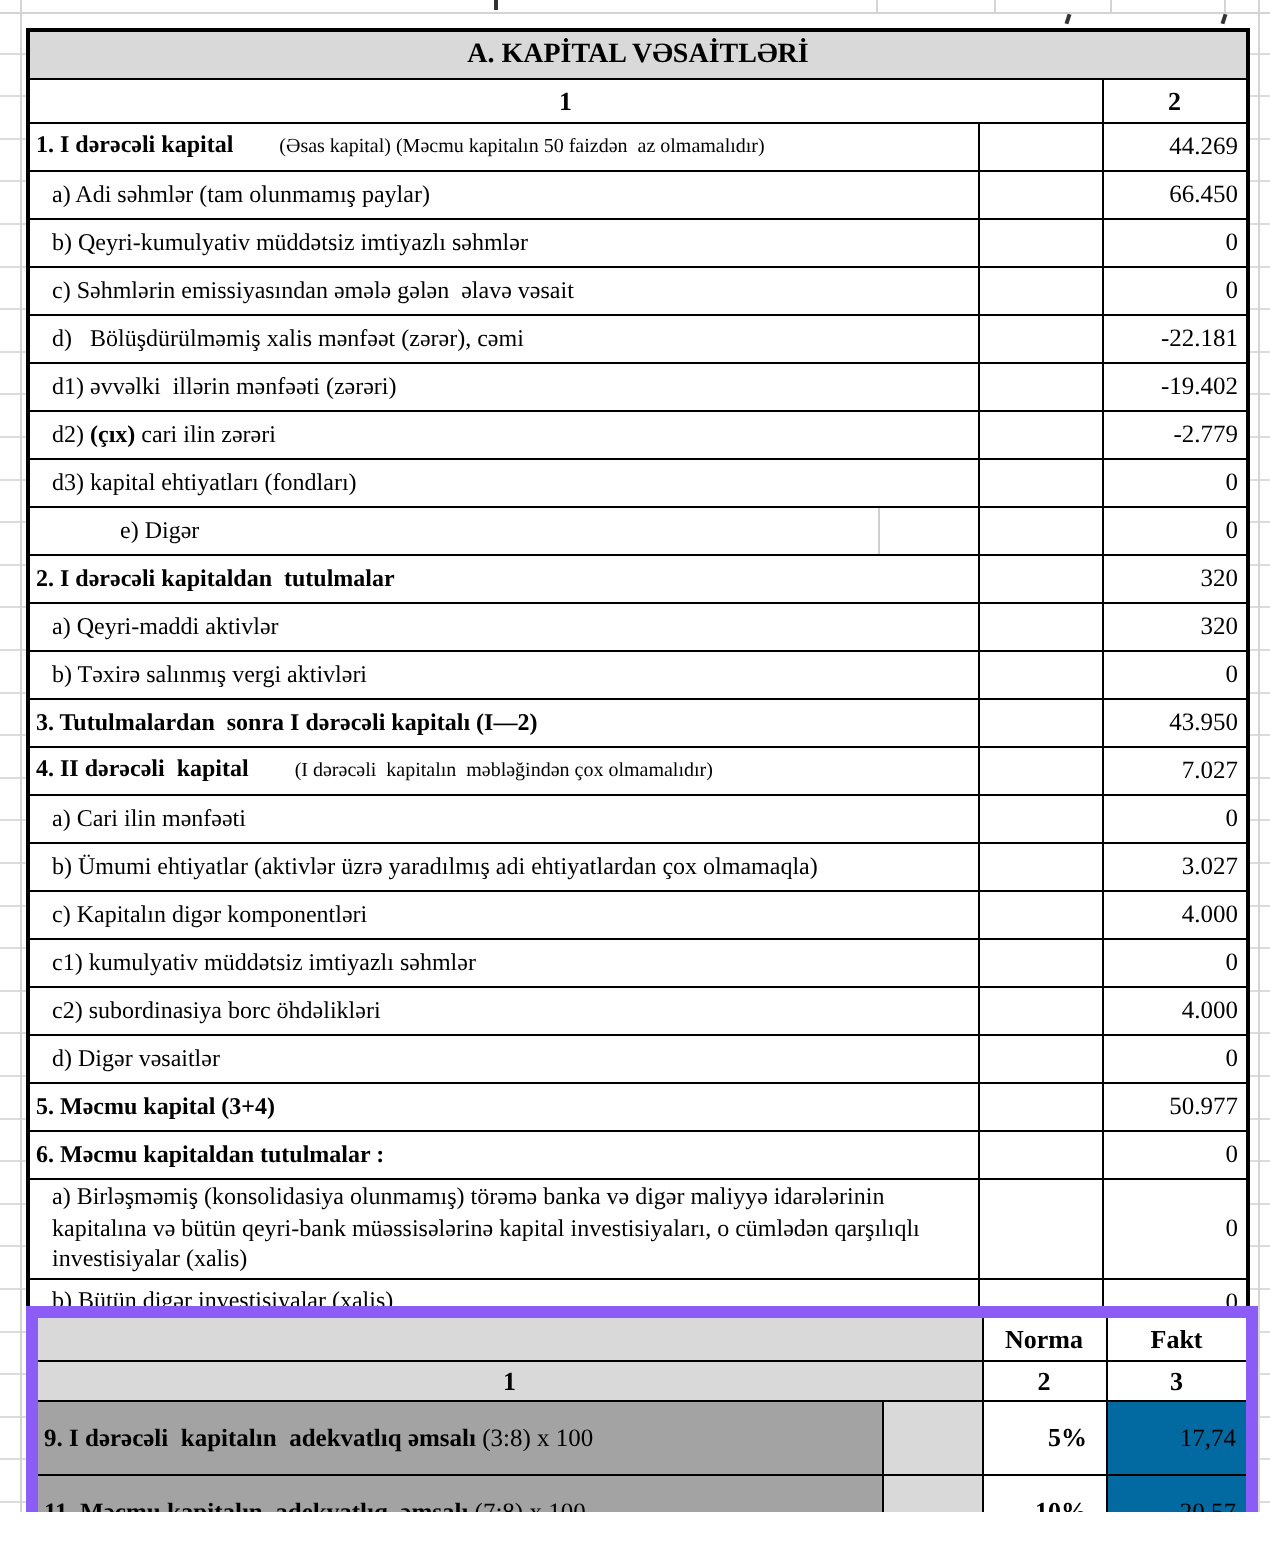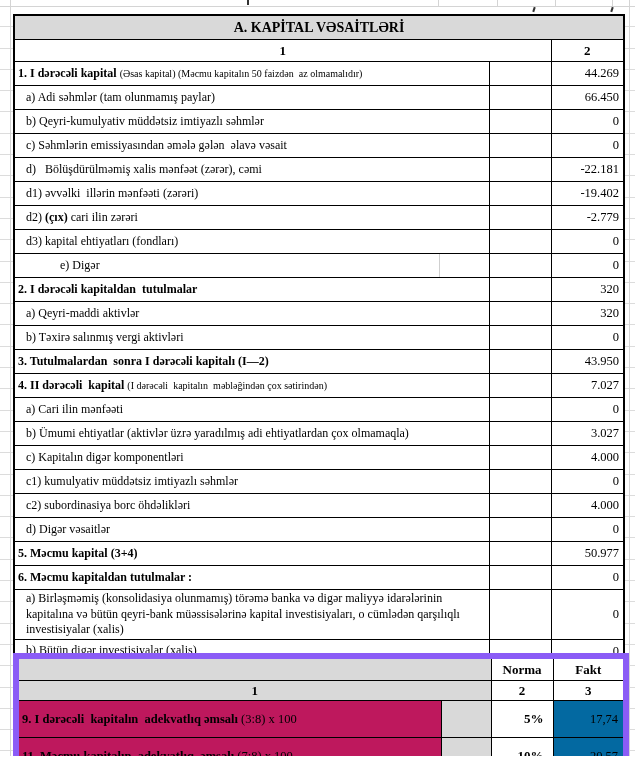--- a/index.html
+++ b/index.html
@@ -17,34 +17,34 @@
   table{border-collapse:collapse;table-layout:fixed;}
   td{border:1.5px solid #000;overflow:hidden;}
   .cap-table{position:absolute;left:13px;top:14px;width:610px;}
   .cap-table td.title{background:#d9d9d9;text-align:center;font-weight:bold;font-size:14px;height:21px;padding:1px 2px;}
   td.colh{text-align:center;font-weight:bold;font-size:13px;height:20px;padding:0 2px;}
   .cap-table tbody td{height:21px;}
   td.lbl{font-size:12px;line-height:15.5px;padding:1px 3px 1px 3px;white-space:pre-wrap;vertical-align:middle;}
   td.lbl.ind{padding-left:11px;}
   .p-b{font-weight:bold;}
   .p-n{font-weight:normal;}
-  .p-sm{font-weight:normal;font-size:10px;}
+  .p-sm{font-weight:normal;font-size:10px;margin-left:20px;}
   td.val{font-size:12.5px;text-align:right;padding:1px 4px 1px 2px;vertical-align:middle;white-space:nowrap;}
   td.gapc{background:#fff;}
   
   .cap-table tbody tr:nth-child(11) td.lbl{
       background-image:linear-gradient(#cfcfcf,#cfcfcf);
       background-repeat:no-repeat;background-size:1px 100%;background-position:424px 0;padding-left:45px;}
 
   
   .ratio-table{position:absolute;left:13px;top:653px;width:610px;}
   .fill{background:#d9d9d9;}
   .ratio-table td.colh2{text-align:center;font-weight:bold;font-size:13px;height:19px;padding:0 2px;background:#fff;}
   .ratio-table td.idx1{text-align:center;font-weight:bold;font-size:13px;height:17px;background:#d9d9d9;}
-  .ratio-table td.lbl2{font-size:12.5px;height:34px;padding:1px 3px;vertical-align:middle;white-space:pre-wrap;background:#be185d;}
+  .ratio-table td.lbl2{font-size:12.5px;height:34px;padding:1px 3px;vertical-align:middle;white-space:pre-wrap;background:#a3a3a3;}
   .ratio-table td.gap2{background:#d9d9d9;}
   .ratio-table td.norma{font-weight:bold;font-size:13px;text-align:right;padding-right:9px;vertical-align:middle;background:#fff;}
   .ratio-table td.fakt{font-size:12.5px;text-align:right;padding-right:5px;vertical-align:middle;background:#0369a1;}
 </style>
 </head>
 <body>
 
 <div class="page">
 
   <div class="margin-rows" style="left:0;width:13px;"></div>
@@ -139,21 +139,21 @@
           <td class="lbl ind"><span class="p-n">b) Təxirə salınmış vergi aktivləri</span></td>
           <td class="gapc"></td>
           <td class="val">0</td>
         </tr>
         <tr>
           <td class="lbl"><span class="p-b">3. Tutulmalardan  sonra I dərəcəli kapitalı (I—2)</span></td>
           <td class="gapc"></td>
           <td class="val">43.950</td>
         </tr>
         <tr>
-          <td class="lbl"><span class="p-b">4. II dərəcəli  kapital </span><span class="p-sm">(I dərəcəli  kapitalın  məbləğindən çox sətirindən)</span></td>
+          <td class="lbl"><span class="p-b">4. II dərəcəli  kapital </span><span class="p-sm">(I dərəcəli  kapitalın  məbləğindən çox olmamalıdır)</span></td>
           <td class="gapc"></td>
           <td class="val">7.027</td>
         </tr>
         <tr>
           <td class="lbl ind"><span class="p-n">a) Cari ilin mənfəəti</span></td>
           <td class="gapc"></td>
           <td class="val">0</td>
         </tr>
         <tr>
           <td class="lbl ind"><span class="p-n">b) Ümumi ehtiyatlar (aktivlər üzrə yaradılmış adi ehtiyatlardan çox olmamaqla)</span></td>

